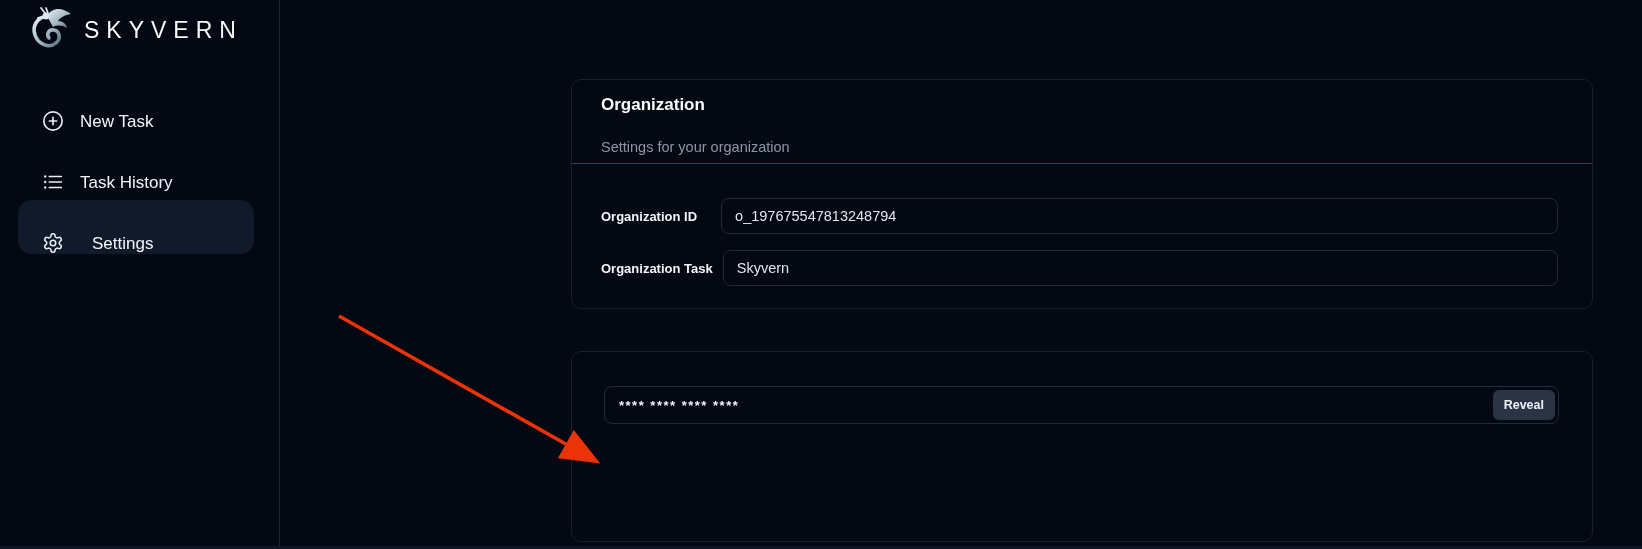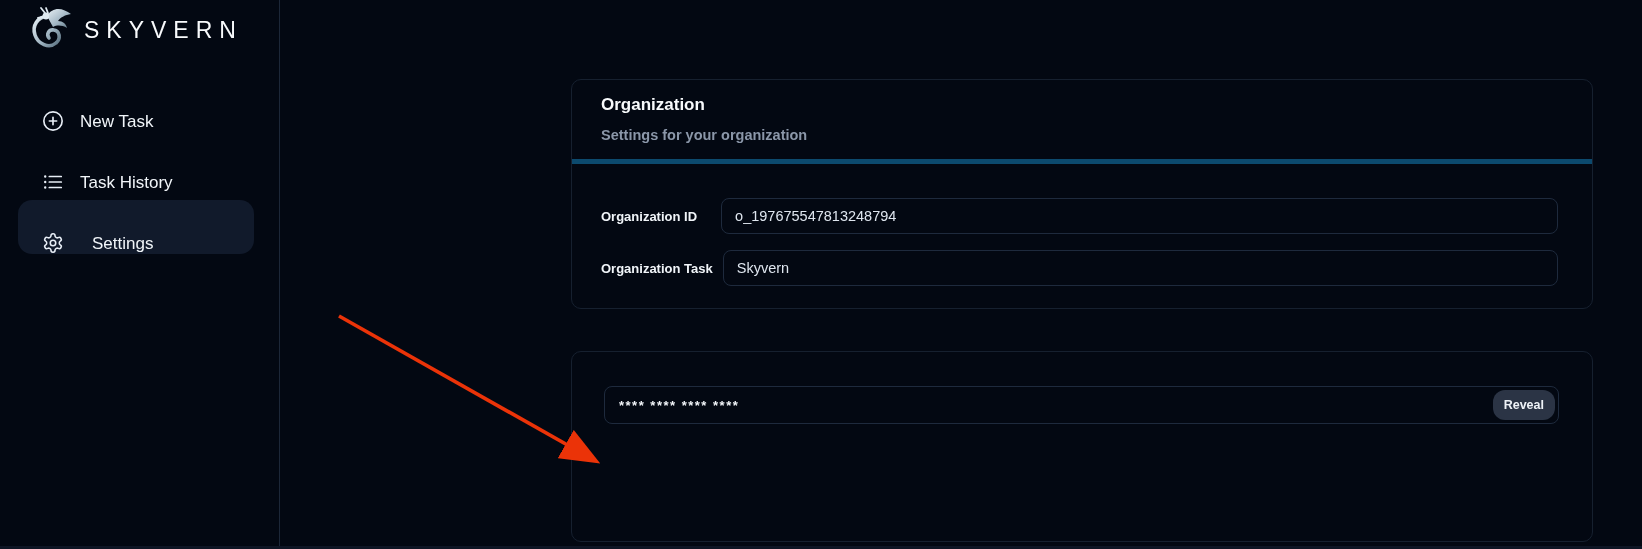--- a/index.html
+++ b/index.html
@@ -39,25 +39,25 @@
   
   .card {
     position: absolute; left: 571px; width: 1022px;
     border: 1px solid #16202f; border-radius: 10px;
     background: transparent;
   }
   .card-org { top: 79px; height: 230px; }
   .card-api { top: 351px; height: 191px; }
   .card-header {
     padding: 15px 30px 0 29px; height: 84px;
-    border-bottom: 5px solid #0c4a6e;
+    border-bottom: 1px solid #0c4a6e;
   }
   .card-api .card-header { height: 86px; }
   .card-title { font-size: 17px; font-weight: 700; color: #f8fafc; }
-  .card-subtitle { margin-top: 12px; font-size: 14.5px; font-weight: 700; color: #8b97a9; }
+  .card-subtitle { margin-top: 24px; font-size: 14.5px; font-weight: 400; color: #8b97a9; }
 
   .card-org .card-body { padding: 34px 34px 0 29px; display: flex; flex-direction: column; gap: 16px; }
   .field-row { display: flex; align-items: center; }
   .field-label {
     font-size: 13px; font-weight: 700; color: #f1f5f9;
     white-space: nowrap; margin-right: 24px;
   }
   .field-row:nth-child(2) .field-label { margin-right: 10px; }
   .text-input {
     flex: 1; height: 36px;
@@ -76,21 +76,21 @@
     padding: 0 3px 0 14px;
   }
   .apikey-input {
     flex: 1; border: none; background: transparent; outline: none;
     color: #f3f6fa; font-size: 13px; font-weight: 700; letter-spacing: 1.5px;
     font-family: "Liberation Sans", "DejaVu Sans", sans-serif;
   }
   .reveal-btn {
     height: 30px; padding: 0 11px;
     background: #2b3445; color: #eef2f7;
-    border: none; border-radius: 12px;
+    border: none; border-radius: 6px;
     font-size: 12.5px; font-weight: 700; cursor: pointer;
     font-family: "Liberation Sans", "DejaVu Sans", sans-serif;
   }
 
   
   .arrow-overlay {
     position: absolute; left: 0; top: 0; width: 1642px; height: 549px;
     pointer-events: none;
   }
 

